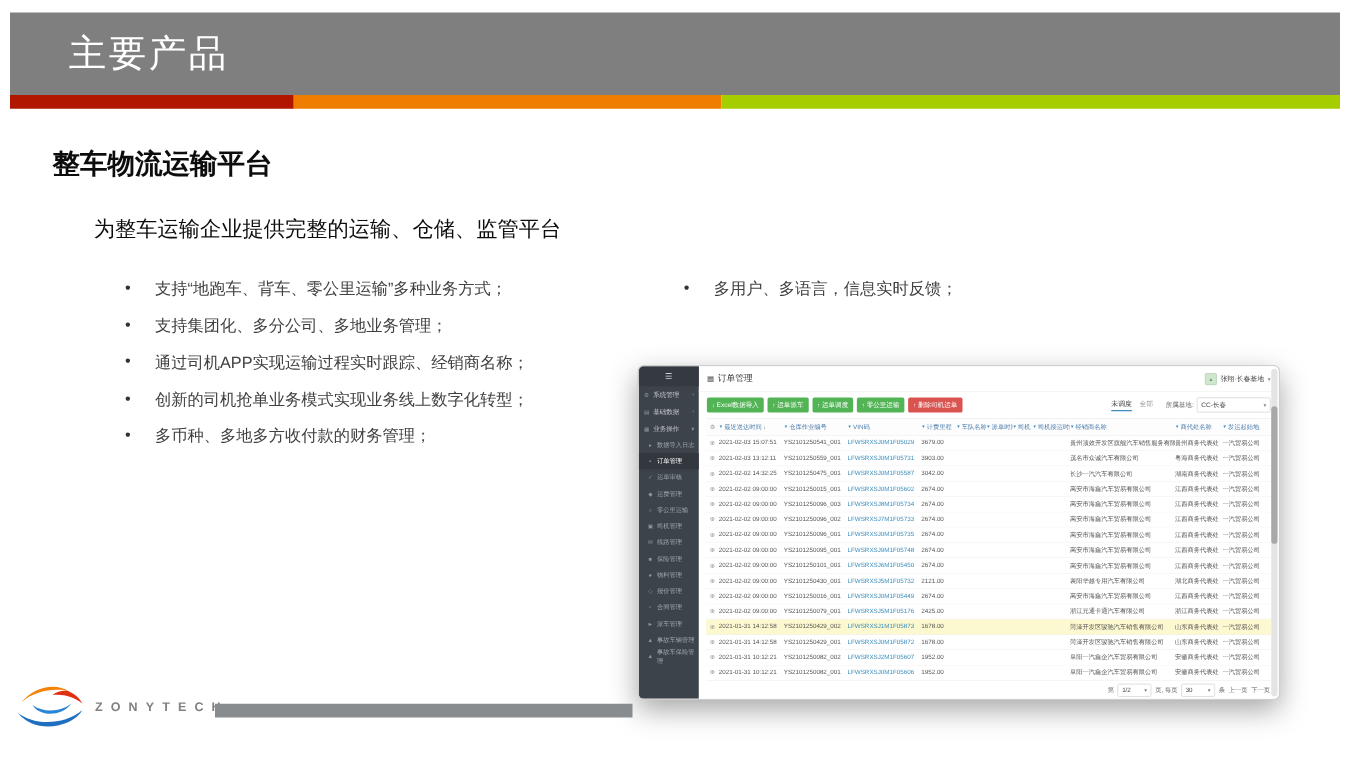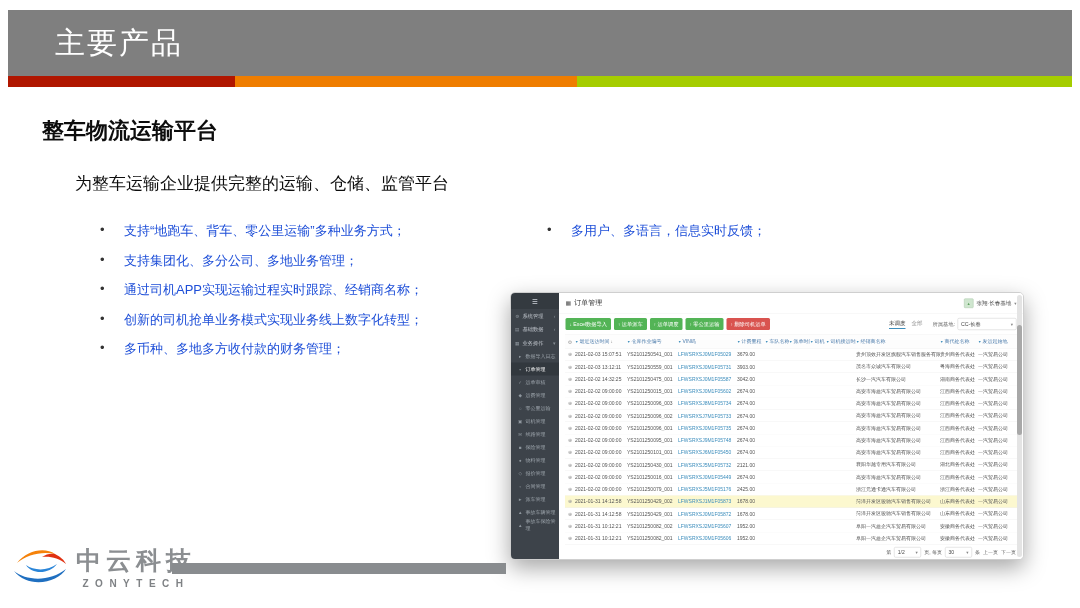--- a/index.html
+++ b/index.html
@@ -9,21 +9,21 @@
   .slide-header{position:absolute;left:8px;top:10px;width:1064px;height:66px;background:#7f7f7f;
       display:flex;align-items:center;}
   .slide-header .title{color:#fff;font-size:30px;letter-spacing:2px;margin-left:47px;font-weight:400;}
   .stripe{position:absolute;left:8px;top:76px;width:1064px;height:11px;display:flex;}
   .stripe .seg-red{width:227px;background:#b01600;}
   .stripe .seg-orange{width:342px;background:#ef7d00;}
   .stripe .seg-green{flex:1;background:#a5cd00;}
   .product-title{position:absolute;left:42px;top:116px;font-size:22px;font-weight:bold;color:#0d0d0d;}
   .subtitle{position:absolute;left:75px;top:172px;font-size:17px;color:#0d0d0d;}
   ul.bullets{list-style:none;margin:0;padding:0;position:absolute;}
-  ul.bullets li{position:relative;padding-left:28px;font-size:13px;color:#1d4ed8;}
+  ul.bullets li{position:relative;padding-left:28px;font-size:13px;color:#404040;}
   ul.bullets li::before{content:"•";position:absolute;left:4px;top:0;color:#333;}
   #bullets-left{left:96px;top:222px;width:430px;}
   #bullets-left li{height:29.6px;}
   #bullets-right{left:543px;top:222px;width:420px;}
   #bullets-right li{height:32px;}
   
   .footer-logo{position:absolute;left:12px;top:544px;display:flex;align-items:center;}
   .logo-text{margin-left:6px;display:flex;flex-direction:column;align-items:center;}
   .logo-cn{font-size:25px;font-weight:bold;color:#8b8e91;letter-spacing:5px;}
   .logo-en{font-size:10px;font-weight:bold;color:#7f8285;letter-spacing:6.5px;margin-top:1px;}
@@ -526,17 +526,16 @@
 </div>
 
 <div class="footer-logo">
   <svg width="58" height="44" viewBox="0 0 58 44">
     <path d="M5 18 C15 5, 33 2, 43 9 C31 6, 15 9, 5 18 Z" fill="#f5820a"></path>
     <path d="M43 9 C49 12, 52 15, 54 19 C47 13, 38 11, 30 12 C34 9, 39 8, 43 9 Z" fill="#e03010"></path>
     <path d="M14 20 C22 26, 36 26, 45 19 C38 29, 20 30, 14 20 Z" fill="#2a85d8"></path>
     <path d="M2 26 C14 36, 38 37, 54 24 C46 38, 16 44, 2 26 Z" fill="#1f6fc0"></path>
   </svg>
   <div class="logo-text">
-    <div class="logo-cn">中云科技</div>
     <div class="logo-en">ZONYTECH</div>
   </div>
 </div>
 <div class="footer-bar"></div>
 
 </body></html>

